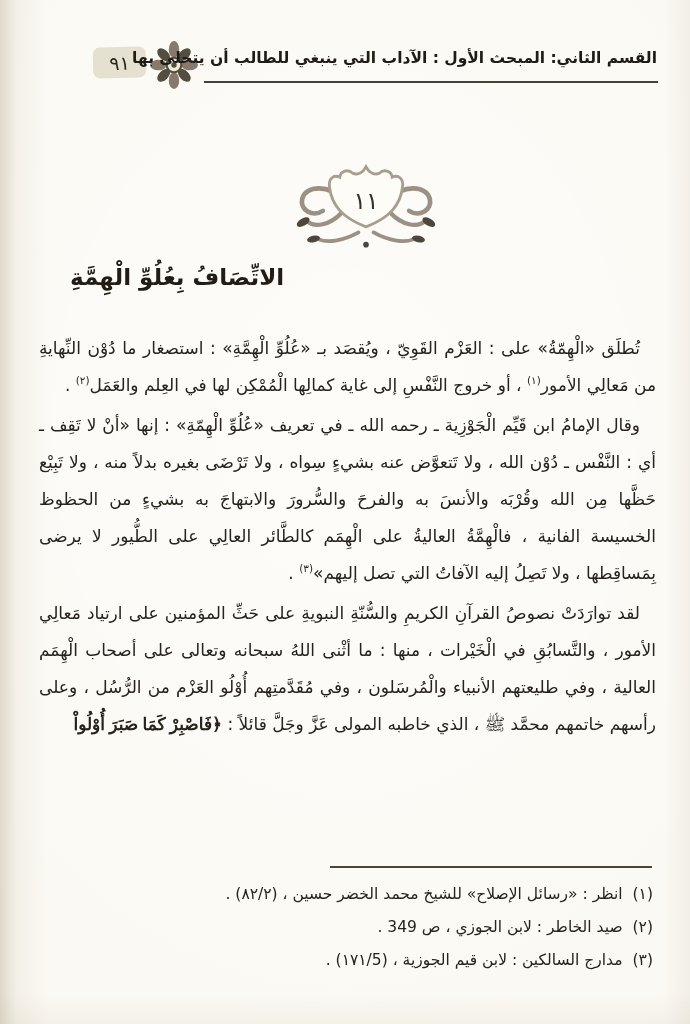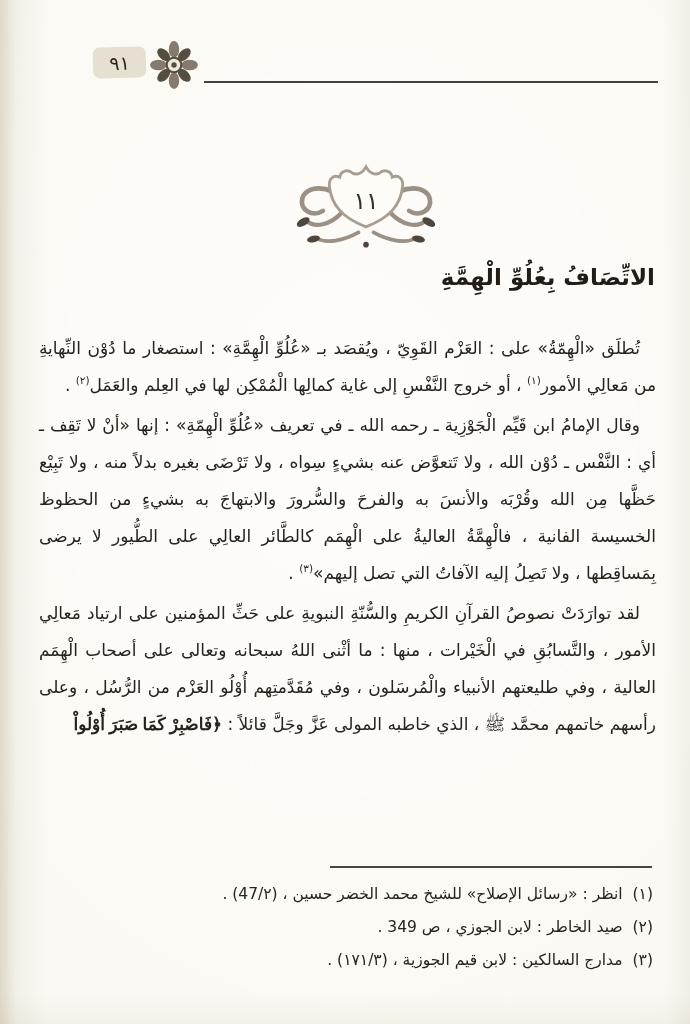--- a/index.html
+++ b/index.html
@@ -39,21 +39,21 @@
     position: absolute; top: 81px; left: 204px; right: 32px;
     height: 2px; background: #45403a;
   }
   
   .chapter-ornament {
     position: absolute; top: 162px; left: 366px;
     transform: translateX(-50%);
   }
   .chapter-title {
     position: absolute; top: 264px; left: 70px; right: 35px;
-    text-align: right;
+    text-align: left;
     font-size: 23px; font-weight: bold; color: #211c15;
   }
   
   .body-text {
     position: absolute; top: 330px; right: 34px; left: 39px;
     font-size: 17px; line-height: 37px;
     text-align: justify;
     color: #27221b;
   }
   .para { text-indent: 16px; margin-bottom: 3px; }
@@ -95,20 +95,21 @@
         <ellipse cx="0" cy="-14" rx="4.5" ry="7.5"></ellipse>
         <ellipse cx="0" cy="14" rx="4.5" ry="7.5"></ellipse>
         <ellipse cx="-14" cy="0" rx="7.5" ry="4.5"></ellipse>
         <ellipse cx="14" cy="0" rx="7.5" ry="4.5"></ellipse>
       </g>
       <circle r="7" fill="#efe9dc" stroke="#564d41" stroke-width="2"></circle>
       <circle r="2.6" fill="#564d41"></circle>
     </g>
   </svg>
 
+  <div class="running-head">القسم الثاني: المبحث الأول : الآداب التي ينبغي للطالب أن يتحلى بها</div>
   <div class="header-rule"></div>
 
   <svg class="chapter-ornament" viewBox="0 0 160 100" width="150" height="94">
     <g fill="none" stroke="#9a9083" stroke-width="5" stroke-linecap="round">
       <path d="M57 41 C40 23 16 25 12 39 C9 51 23 59 34 52"></path>
       <path d="M103 41 C120 23 144 25 148 39 C151 51 137 59 126 52"></path>
       <path d="M54 54 C42 67 25 71 16 62" stroke-width="4.5"></path>
       <path d="M106 54 C118 67 135 71 144 62" stroke-width="4.5"></path>
       <path d="M72 75 C56 84 38 87 26 81" stroke-width="4"></path>
       <path d="M88 75 C104 84 122 87 134 81" stroke-width="4"></path>
@@ -129,25 +130,25 @@
   <main class="body-text" id="paragraphs">
       <p class="para">تُطلَق «الْهِمّةُ» على : العَزْم القَوِيّ ، ويُقصَد بـ «عُلُوِّ الْهِمَّةِ» : استصغار ما دُوْن النِّهايةِ من مَعالِي الأمور<sup class="fn-ref">(١)</sup> ، أو خروج النَّفْسِ إلى غاية كمالِها الْمُمْكِن لها في العِلم والعَمَل<sup class="fn-ref">(٢)</sup> .</p>
       <p class="para">وقال الإمامُ ابن قَيِّم الْجَوْزِية ـ رحمه الله ـ في تعريف «عُلُوِّ الْهِمّةِ» : إنها «أنْ لا تَقِف ـ أي : النَّفْس ـ دُوْن الله ، ولا تَتعوَّض عنه بشيءٍ سِواه ، ولا تَرْضَى بغيره بدلاً منه ، ولا تَبِيْع حَظَّها مِن الله وقُرْبَه والأنسَ به والفرحَ والسُّرورَ والابتهاجَ به بشيءٍ من الحظوظ الخسيسة الفانية ، فالْهِمَّةُ العاليةُ على الْهِمَم كالطَّائر العالِي على الطُّيور لا يرضى بِمَساقِطها ، ولا تَصِلُ إليه الآفاتُ التي تصل إليهم»<sup class="fn-ref">(٣)</sup> .</p>
       <p class="para">لقد توارَدَتْ نصوصُ القرآنِ الكريمِ والسُّنّةِ النبويةِ على حَثِّ المؤمنين على ارتياد مَعالِي الأمور ، والتَّسابُقِ في الْخَيْرات ، منها : ما أثْنى اللهُ سبحانه وتعالى على أصحاب الْهِمَم العالية ، وفي طليعتهم الأنبياء والْمُرسَلون ، وفي مُقَدَّمتِهم أُوْلُو العَزْم من الرُّسُل ، وعلى رأسهم خاتمهم محمَّد ﷺ ، الذي خاطبه المولى عَزَّ وجَلَّ قائلاً : <span class="quran">﴿فَاصْبِرْ كَمَا صَبَرَ أُوْلُواْ</span></p>
     </main>
 
   <div class="footnote-rule"></div>
   <section class="footnotes" id="footnotes">
       <div class="footnote">
         <span class="fn-num">(١)</span>
-        <span class="fn-text">انظر : «رسائل الإصلاح» للشيخ محمد الخضر حسين ، (47/٢) .</span>
+        <span class="fn-text">انظر : «رسائل الإصلاح» للشيخ محمد الخضر حسين ، (٨٢/٢) .</span>
       </div>
       <div class="footnote">
         <span class="fn-num">(٢)</span>
         <span class="fn-text">صيد الخاطر : لابن الجوزي ، ص 349 .</span>
       </div>
       <div class="footnote">
         <span class="fn-num">(٣)</span>
-        <span class="fn-text">مدارج السالكين : لابن قيم الجوزية ، (١٧١/٣) .</span>
+        <span class="fn-text">مدارج السالكين : لابن قيم الجوزية ، (١٧١/5) .</span>
       </div>
     </section>
 
 </div>
 
 </body></html>

